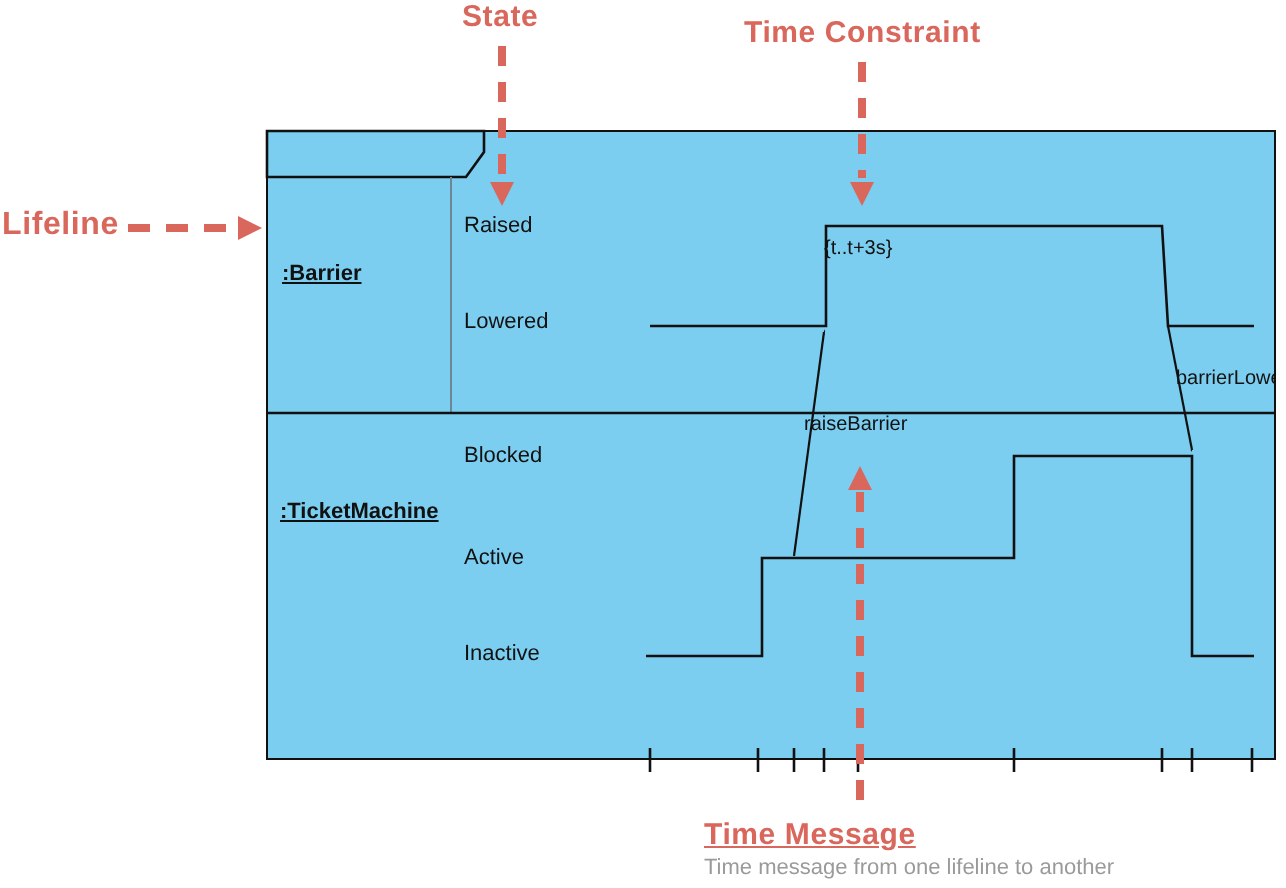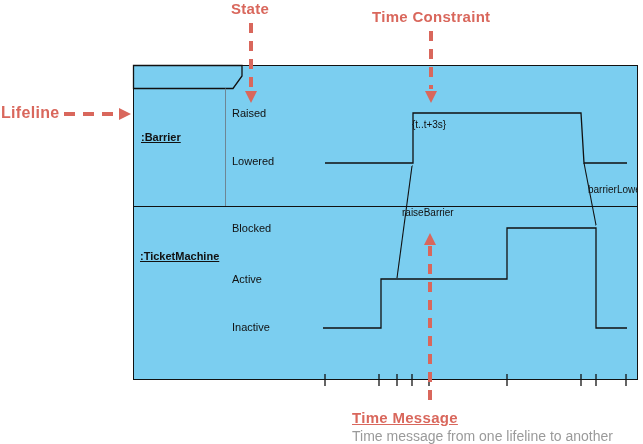--- a/index.html
+++ b/index.html
@@ -13,21 +13,21 @@
   .abs{position:absolute;}
   .heading{
     color:#d9675c;
     font-weight:bold;
     font-size:15px;
     letter-spacing:.3px;
     white-space:nowrap;
   }
   .subtitle{
     color:#9a9a9a;
-    font-size:14px;
+    font-size:11px;
     white-space:nowrap;
   }
   #diagram-box{
     left:133px;top:65px;
     width:503px;height:313px;
     background:#7bcef0;
     border:1px solid #111;
     overflow:hidden;
   }
   .dlabel{

